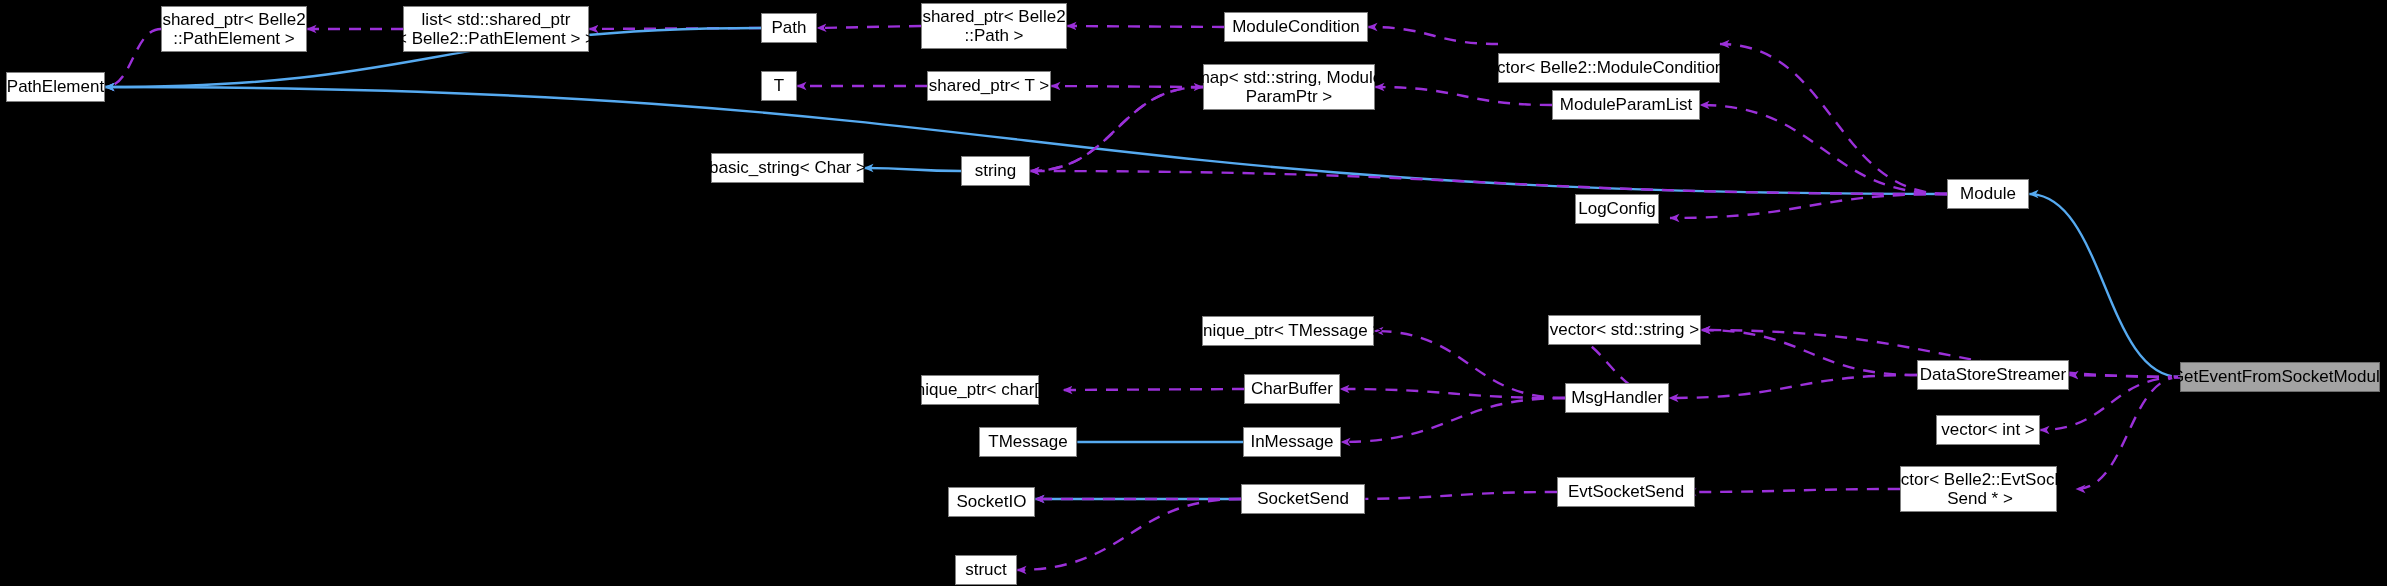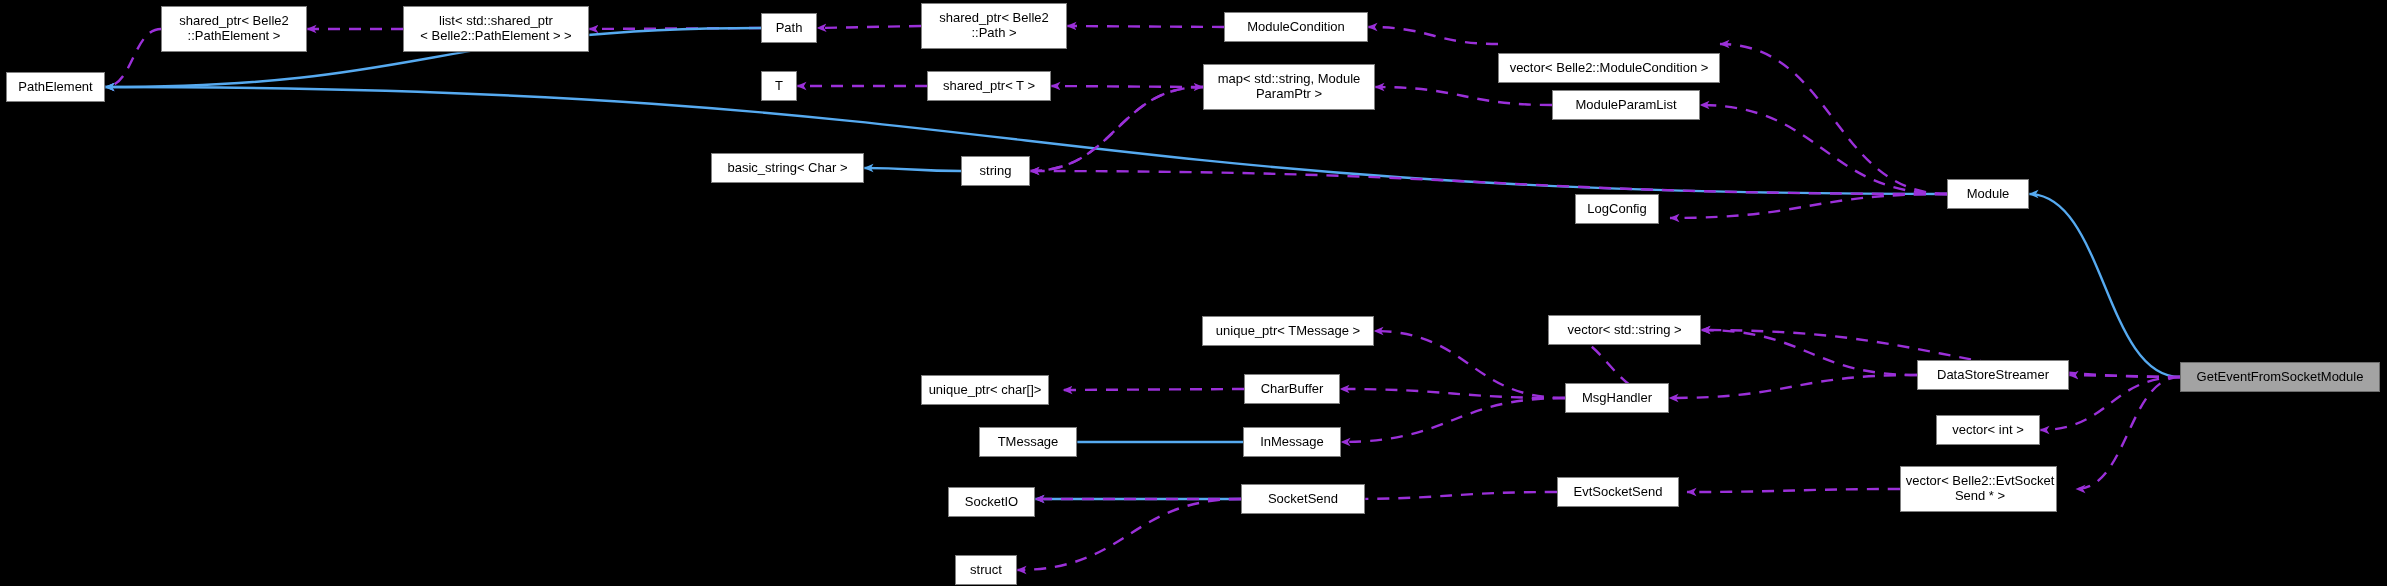--- a/index.html
+++ b/index.html
@@ -15,21 +15,21 @@
   svg.edges{
     position:absolute;left:0;top:0;width:2387px;height:586px;
     pointer-events:none;
   }
   .node{
     position:absolute;
     box-sizing:border-box;
     background:#ffffff;
     border:1px solid #808080;
     color:#000000;
-    font-size:13px;
+    font-size:17px;
     line-height:1.12;
     text-align:center;
     display:flex;
     align-items:center;
     justify-content:center;
     white-space:pre;
     padding:1px 6px;
     box-shadow:1px 1px 0 rgba(0,0,0,0.35);
   }
   .node.current{
@@ -104,28 +104,28 @@
       <div class="node" style="left: 927px; top: 71px; width: 124px; height: 30px;">shared_ptr&lt; T &gt;</div>
       <div class="node" style="left: 1203px; top: 64px; width: 172px; height: 46px;">map&lt; std::string, Module
 ParamPtr &gt;</div>
       <div class="node" style="left: 1552px; top: 90px; width: 148px; height: 30px;">ModuleParamList</div>
       <div class="node" style="left: 711px; top: 153px; width: 153px; height: 30px;">basic_string&lt; Char &gt;</div>
       <div class="node" style="left: 961px; top: 156px; width: 69px; height: 30px;">string</div>
       <div class="node" style="left: 1575px; top: 194px; width: 84px; height: 30px; text-align: center;">LogConfig</div>
       <div class="node" style="left: 1947px; top: 179px; width: 82px; height: 30px;">Module</div>
       <div class="node" style="left: 1202px; top: 316px; width: 172px; height: 30px;">unique_ptr&lt; TMessage &gt;</div>
       <div class="node" style="left: 1548px; top: 315px; width: 153px; height: 30px;">vector&lt; std::string &gt;</div>
-      <div class="node" style="left: 921px; top: 375px; width: 128px; height: 30px;">unique_ptr&lt; char[]&gt;</div>
+      <div class="node" style="left: 921px; top: 375px; width: 118px; height: 30px;">unique_ptr&lt; char[]&gt;</div>
       <div class="node" style="left: 1244px; top: 374px; width: 96px; height: 30px;">CharBuffer</div>
       <div class="node" style="left: 1565px; top: 383px; width: 104px; height: 30px;">MsgHandler</div>
       <div class="node" style="left: 1917px; top: 360px; width: 152px; height: 30px;">DataStoreStreamer</div>
       <div class="node current" style="left: 2180px; top: 362px; width: 200px; height: 30px;">GetEventFromSocketModule</div>
       <div class="node" style="left: 979px; top: 427px; width: 98px; height: 30px;">TMessage</div>
       <div class="node" style="left: 1243px; top: 427px; width: 98px; height: 30px;">InMessage</div>
       <div class="node" style="left: 1936px; top: 415px; width: 104px; height: 30px;">vector&lt; int &gt;</div>
       <div class="node" style="left: 948px; top: 487px; width: 87px; height: 30px;">SocketIO</div>
       <div class="node" style="left: 1241px; top: 484px; width: 124px; height: 30px;">SocketSend</div>
-      <div class="node" style="left: 1557px; top: 477px; width: 122px; height: 30px;">EvtSocketSend</div>
+      <div class="node" style="left: 1557px; top: 477px; width: 138px; height: 30px;">EvtSocketSend</div>
       <div class="node" style="left: 1900px; top: 466px; width: 157px; height: 46px; padding-left: 9px;">vector&lt; Belle2::EvtSocket
 Send * &gt;</div>
       <div class="node" style="left: 955px; top: 555px; width: 62px; height: 30px;">struct</div>
     </div>
 </div>
 
 </body></html>

